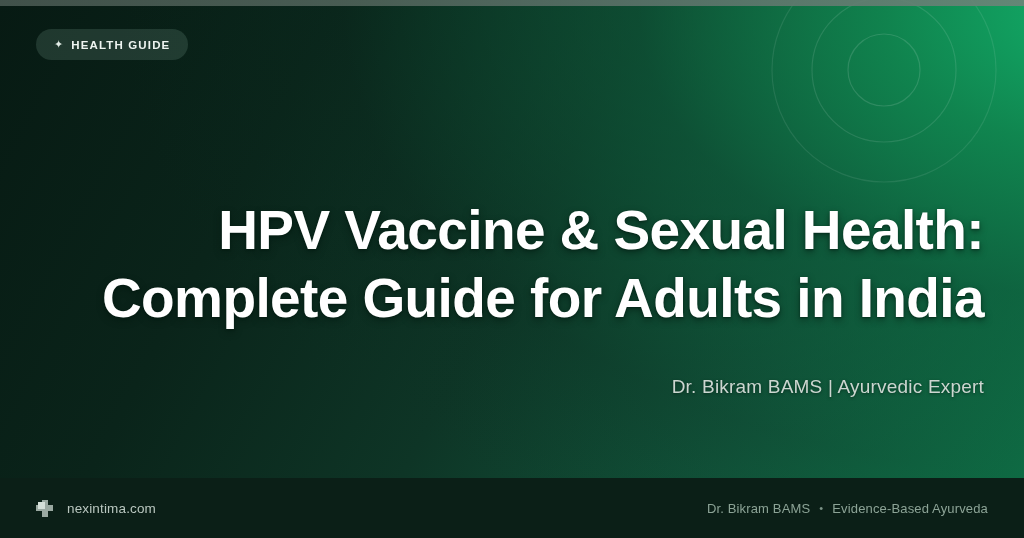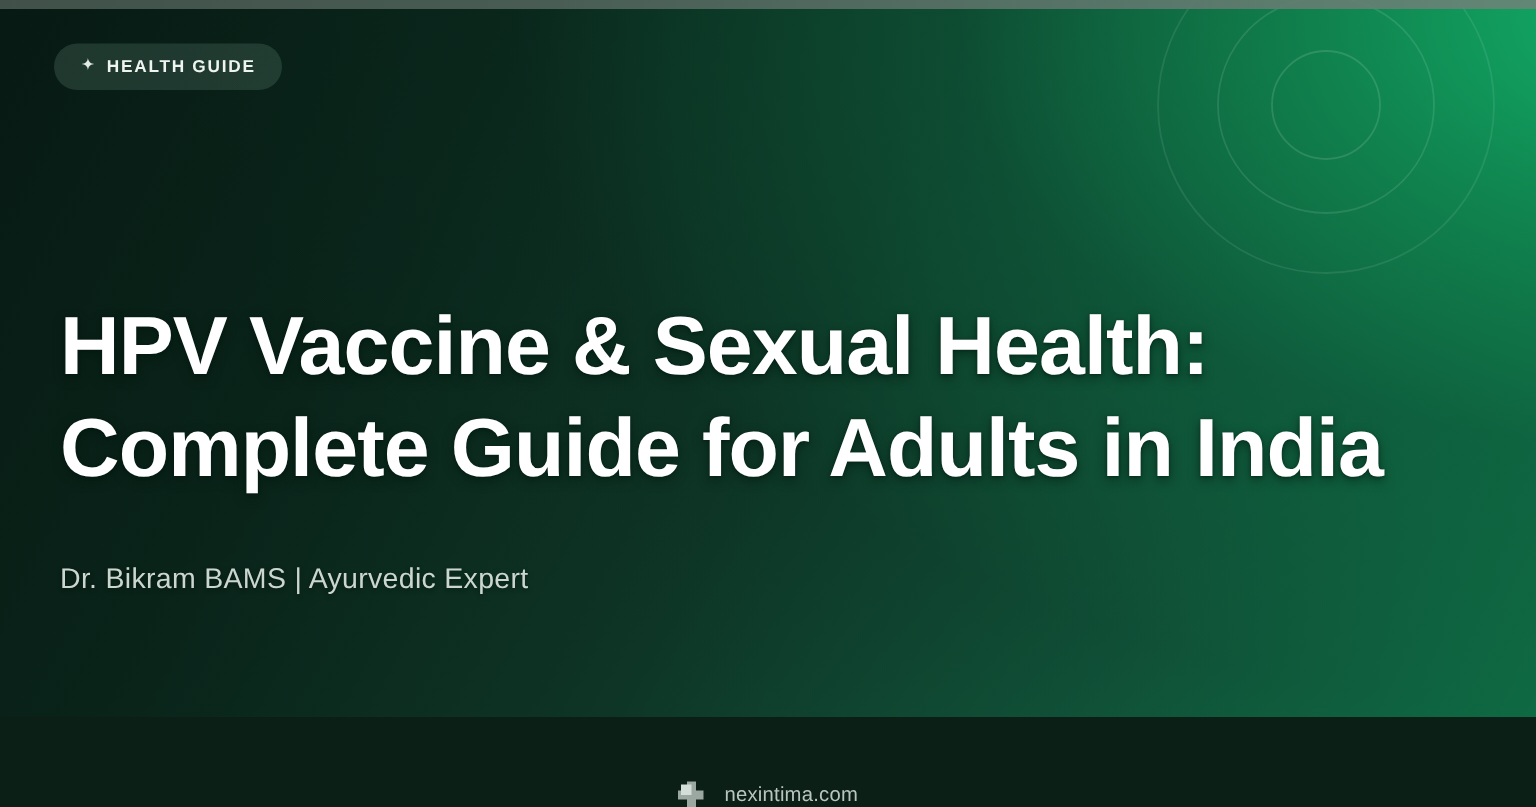--- a/index.html
+++ b/index.html
@@ -64,21 +64,21 @@
     color: #eef5f1;
     white-space: nowrap;
   }
 
   
   .center {
     position: absolute;
     left: 0;
     right: 0;
     top: 196px;
-    text-align: left;
+    text-align: right;
     padding: 0 40px;
     box-sizing: border-box;
   }
   .title {
     margin: 0;
     font-size: 55px;
     font-weight: bold;
     line-height: 1.24;
     color: #ffffff;
     letter-spacing: -0.6px;
@@ -96,24 +96,23 @@
 
   
   .footer {
     position: absolute;
     left: 0; right: 0;
     bottom: 0;
     height: 60px;
     background: #0b1f17;
     display: flex;
     align-items: center;
-    justify-content: flex-end;
+    justify-content: space-between;
     padding: 0 36px;
     box-sizing: border-box;
-    flex-direction: column;
   }
   .footer-left {
     display: flex;
     align-items: center;
     gap: 14px;
   }
   .logo-mark {
     position: relative;
     width: 17px;
     height: 17px;
@@ -168,15 +167,20 @@
 
   <div class="footer">
     <div class="footer-left">
       <span class="logo-mark">
         <i class="bar-h"></i>
           <i class="bar-v"></i>
           <i class="quad"></i>
       </span>
       <span class="footer-site">nexintima.com</span>
     </div>
+    <div class="footer-right">
+      <span>Dr. Bikram BAMS</span>
+      <span class="footer-dot">•</span>
+      <span>Evidence-Based Ayurveda</span>
+    </div>
   </div>
 
 </div>
 
 </body></html>

